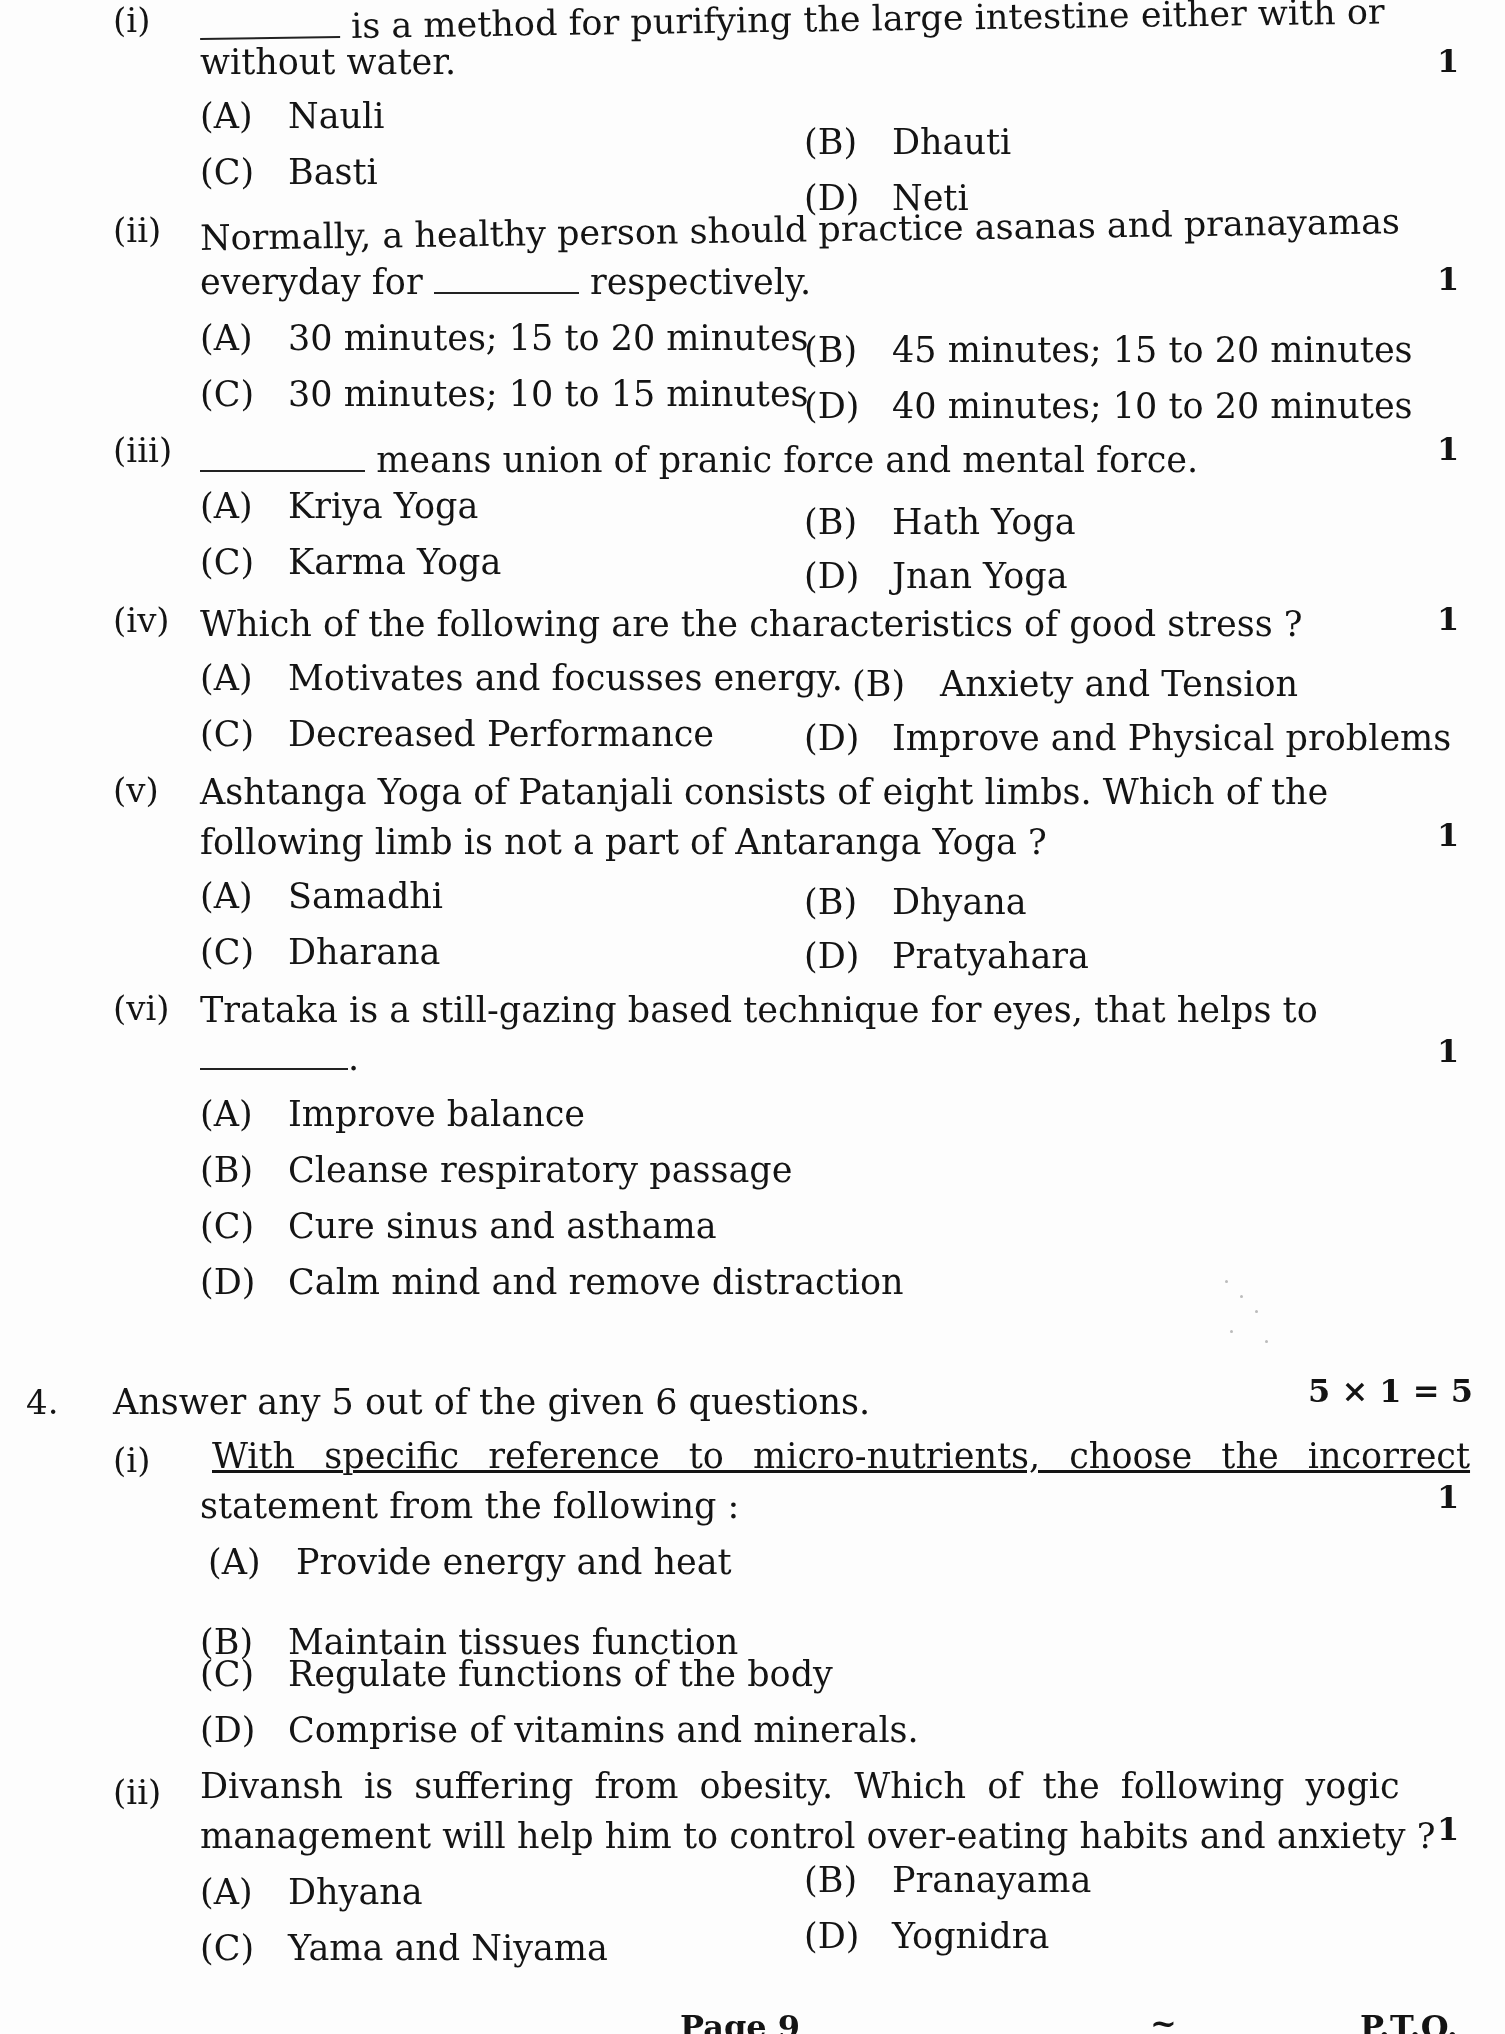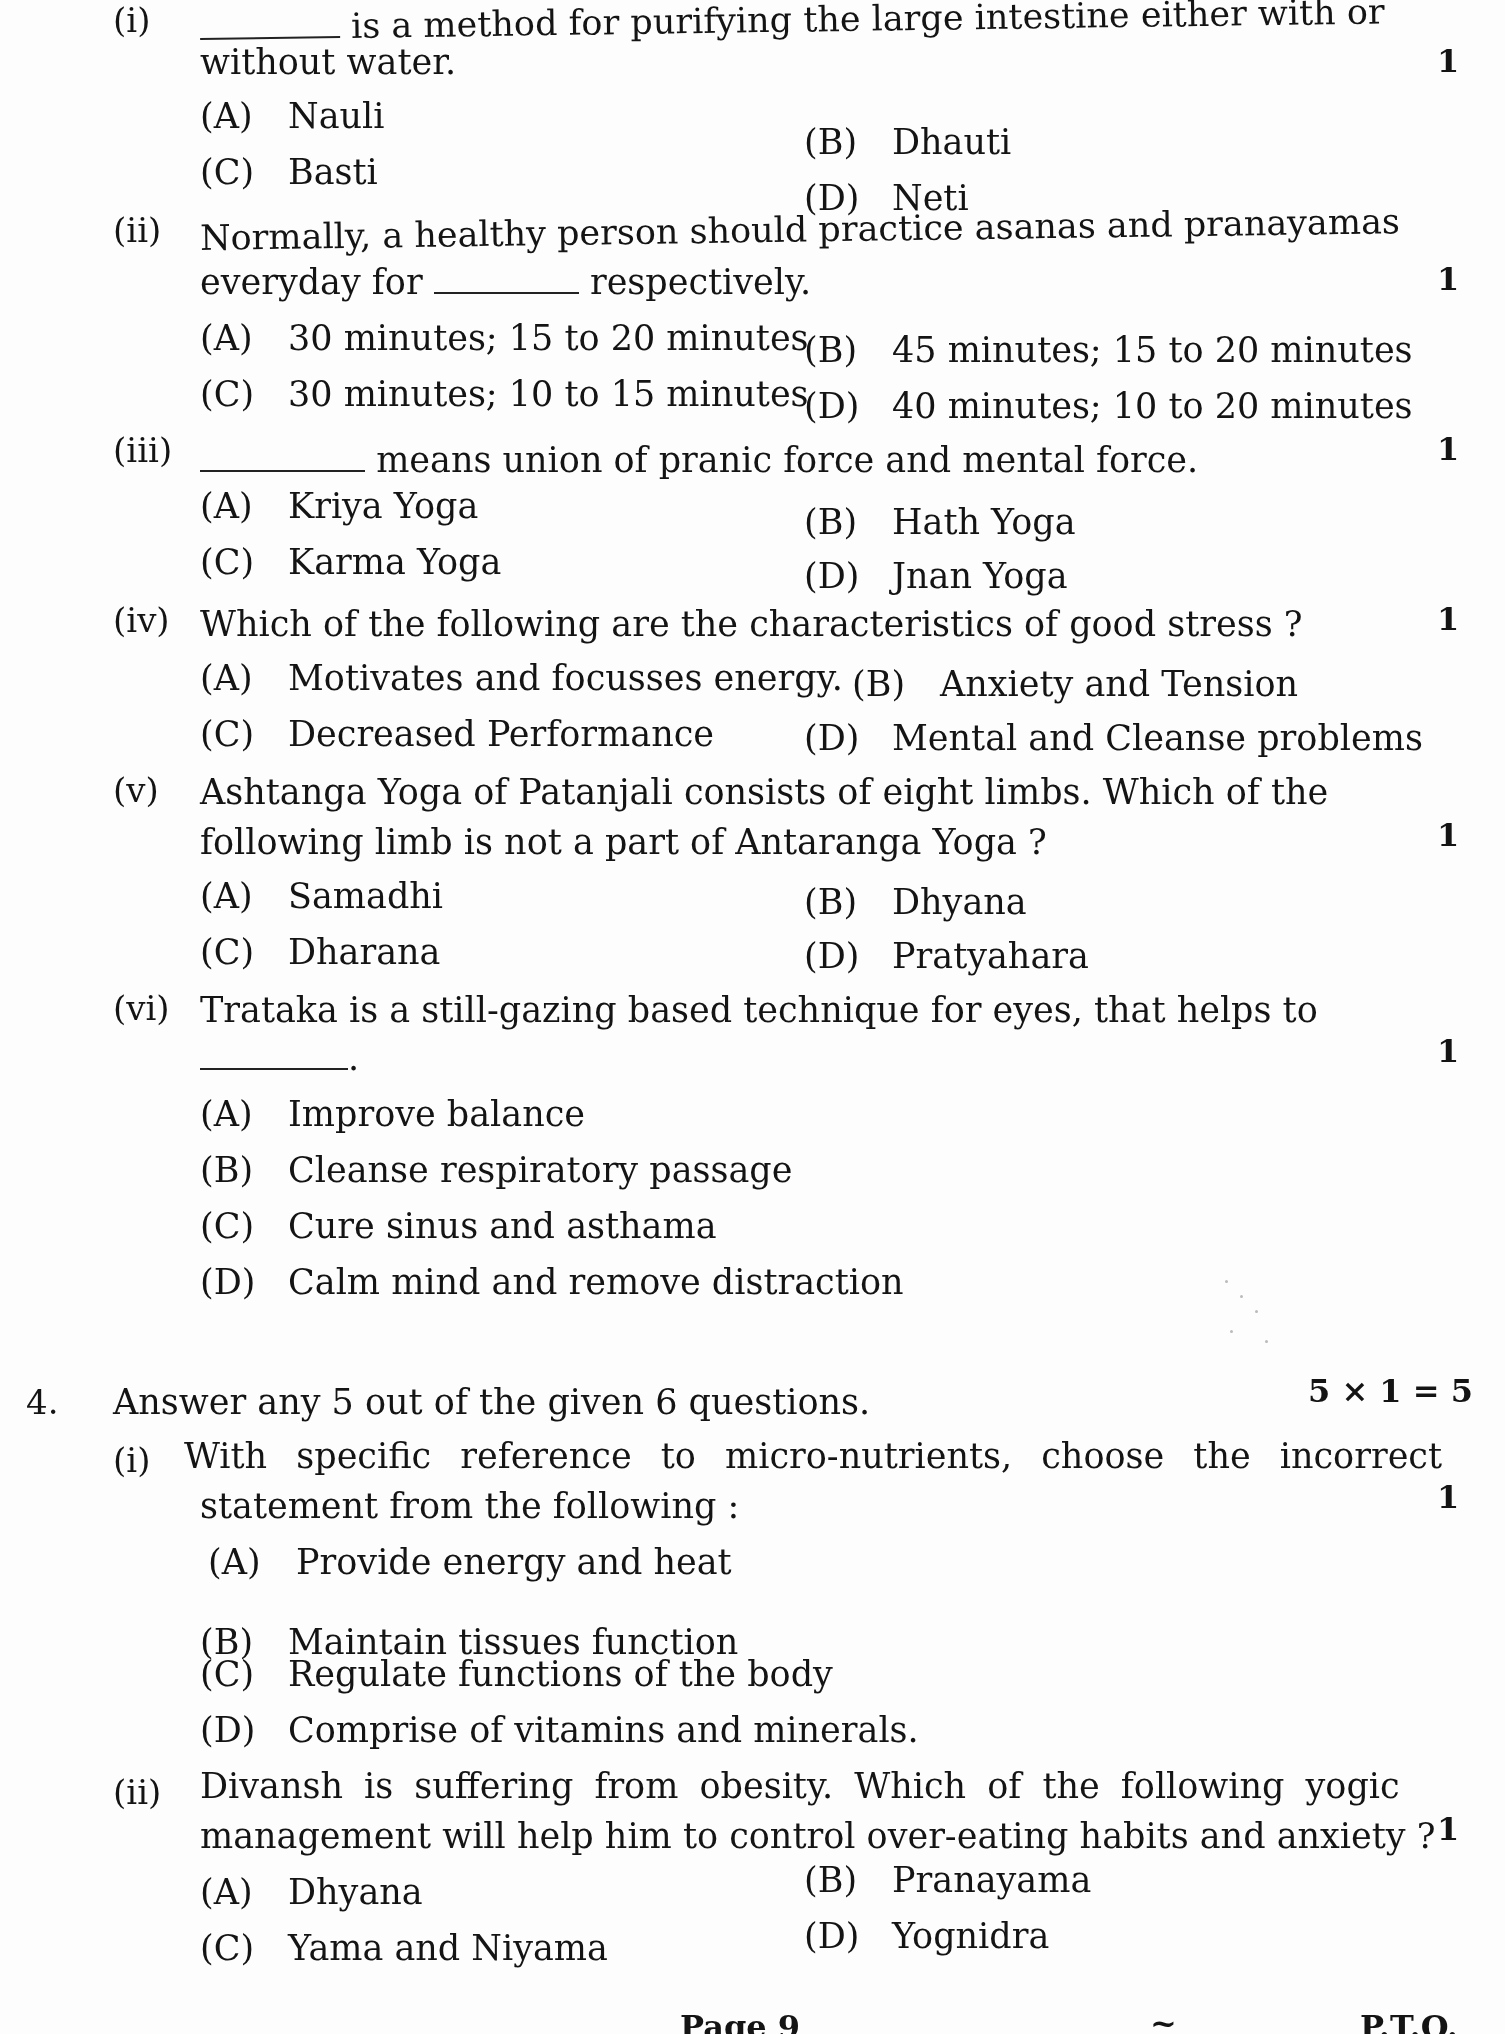--- a/index.html
+++ b/index.html
@@ -46,21 +46,21 @@
   <span class="abs opt" style="left:804px;top:502px;"><span class="lbl">(B)</span><span>Hath Yoga</span></span>
   <span class="abs opt" style="left:200px;top:542px;"><span class="lbl">(C)</span><span>Karma Yoga</span></span>
   <span class="abs opt" style="left:804px;top:556px;"><span class="lbl">(D)</span><span>Jnan Yoga</span></span>
 
   <span class="abs qnum" style="left:113px;top:600px;">(iv)</span>
   <span class="abs qtext" style="left:200px;top:604px;">Which of the following are the characteristics of good stress ?</span>
   <span class="abs marks" style="left:1437px;top:600px;">1</span>
   <span class="abs opt" style="left:200px;top:658px;"><span class="lbl">(A)</span><span>Motivates and focusses energy.</span></span>
   <span class="abs opt" style="left:852px;top:664px;"><span class="lbl">(B)</span><span>Anxiety and Tension</span></span>
   <span class="abs opt" style="left:200px;top:714px;"><span class="lbl">(C)</span><span>Decreased Performance</span></span>
-  <span class="abs opt" style="left:804px;top:718px;"><span class="lbl">(D)</span><span>Mental and Cleanse problems</span></span>
+  <span class="abs opt" style="left:804px;top:718px;"><span class="lbl">(D)</span><span>Improve and Physical problems</span></span>
 
   <span class="abs qnum" style="left:113px;top:770px;">(v)</span>
   <span class="abs qtext" style="left:200px;top:772px;">Ashtanga Yoga of Patanjali consists of eight limbs. Which of the</span>
   <span class="abs qtext" style="left:200px;top:822px;">following limb is not a part of Antaranga Yoga ?</span>
   <span class="abs marks" style="left:1437px;top:816px;">1</span>
   <span class="abs opt" style="left:200px;top:876px;"><span class="lbl">(A)</span><span>Samadhi</span></span>
   <span class="abs opt" style="left:804px;top:882px;"><span class="lbl">(B)</span><span>Dhyana</span></span>
   <span class="abs opt" style="left:200px;top:932px;"><span class="lbl">(C)</span><span>Dharana</span></span>
   <span class="abs opt" style="left:804px;top:936px;"><span class="lbl">(D)</span><span>Pratyahara</span></span>
 
@@ -77,21 +77,21 @@
   <div class="speck" style="left:1240px;top:1295px;"></div>
   <div class="speck" style="left:1255px;top:1310px;"></div>
   <div class="speck" style="left:1230px;top:1330px;"></div>
   <div class="speck" style="left:1265px;top:1340px;"></div>
 
   <span class="abs qnum" style="left:26px;top:1382px;">4.</span>
   <span class="abs qtext" style="left:113px;top:1382px;">Answer any 5 out of the given 6 questions.</span>
   <span class="abs marks" style="left:1308px;top:1372px;">5 × 1 = 5</span>
 
   <span class="abs qnum" style="left:113px;top:1440px;">(i)</span>
-  <span class="abs qtext" style="left:184px;top:1436px;word-spacing:18px;">With specific reference to micro-nutrients, choose the incorrect</span>
+  <span class="abs qtext" style="left:212px;top:1436px;word-spacing:18px;text-decoration:underline;">With specific reference to micro-nutrients, choose the incorrect</span>
   <span class="abs qtext" style="left:200px;top:1486px;">statement from the following :</span>
   <span class="abs marks" style="left:1437px;top:1478px;">1</span>
   <span class="abs opt" style="left:200px;top:1542px;margin-left:8px;"><span class="lbl">(A)</span><span>Provide energy and heat</span></span>
   <span class="abs opt" style="left:200px;top:1598px;margin-top:24px;"><span class="lbl">(B)</span><span>Maintain tissues function</span></span>
   <span class="abs opt" style="left:200px;top:1710px;"><span class="lbl">(D)</span><span>Comprise of vitamins and minerals.</span></span>
   <span class="abs opt" style="left:200px;top:1654px;"><span class="lbl">(C)</span><span>Regulate functions of the body</span></span>
 
   <span class="abs qnum" style="left:113px;top:1772px;">(ii)</span>
   <span class="abs qtext" style="left:200px;top:1816px;">management will help him to control over-eating habits and anxiety ?</span>
   <span class="abs qtext" style="left:200px;top:1766px;word-spacing:10px;">Divansh is suffering from obesity. Which of the following yogic</span>

